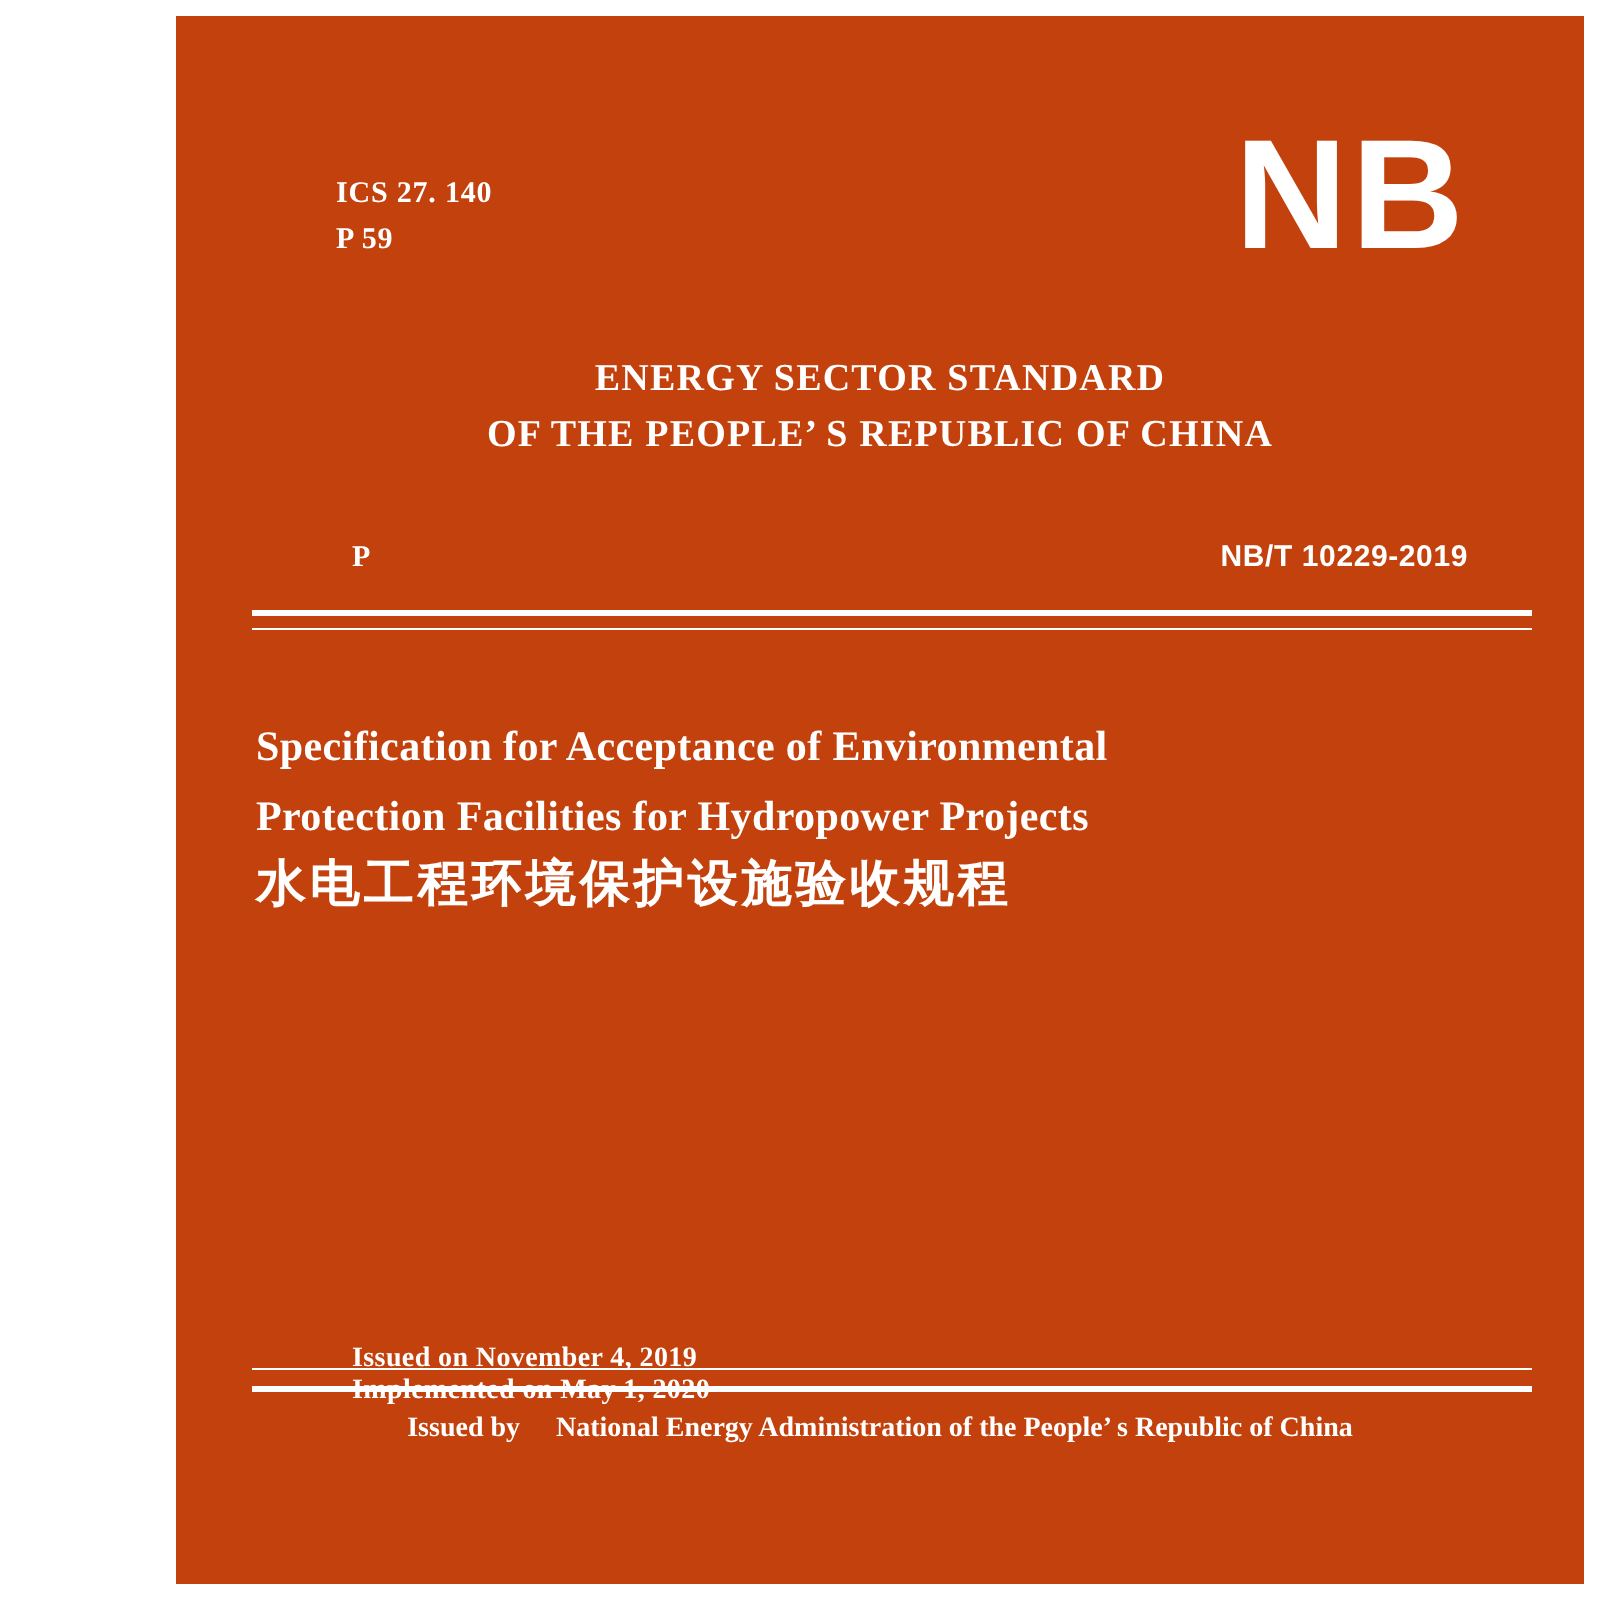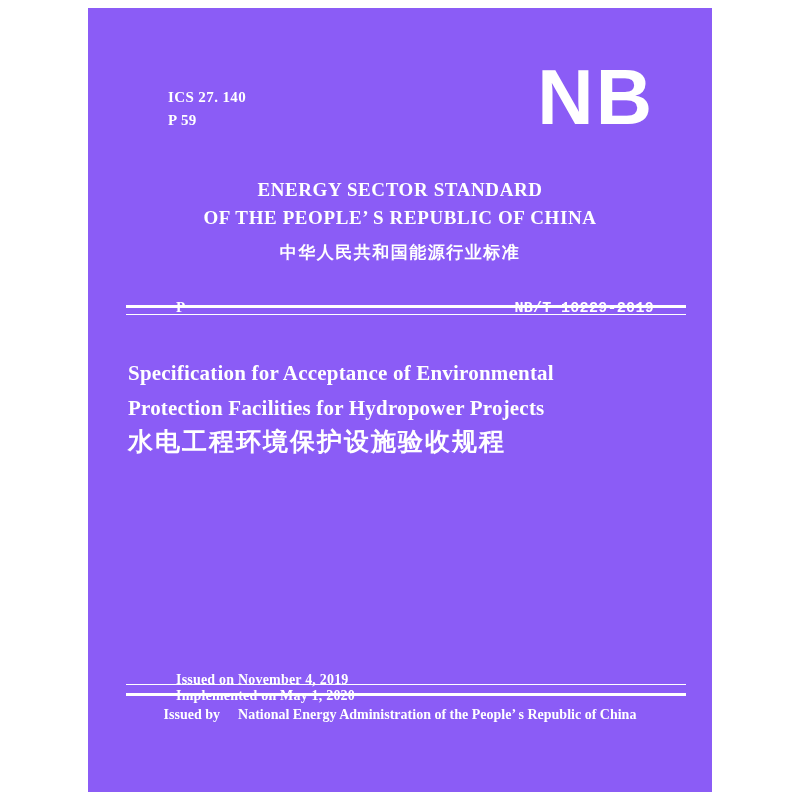--- a/index.html
+++ b/index.html
@@ -16,23 +16,23 @@
   .page {
     position: relative;
     width: 800px;
     height: 800px;
     background: #ffffff;
   }
   .cover {
     position: absolute;
     left: 88px;
     top: 8px;
-    width: 624px;
+    width: 704px;
     height: 784px;
-    background: #8b5cf6;
+    background: #c2410c;
     color: #ffffff;
     box-sizing: border-box;
   }
   
   .ics-block {
     position: absolute;
     left: 80px;
     top: 78px;
     line-height: 1.55;
   }
@@ -85,25 +85,24 @@
     display: flex;
     justify-content: space-between;
     align-items: baseline;
   }
   .code-left {
     font-family: "Liberation Serif", serif;
     font-weight: bold;
     font-size: 15px;
   }
   .code-right {
-    font-family: Liberation Mono, monospace;
+    font-family: Liberation Sans, sans-serif;
     font-weight: bold;
     font-size: 15px;
     letter-spacing: 0.3px;
-    margin-top: 30px;
   }
   
   .rule {
     position: absolute;
     background: #ffffff;
   }
   .rule-top-thick {
     left: 38px;
     right: 26px;
     top: 297px;
@@ -193,21 +192,20 @@
     <div class="ics-block">
       <div class="ics-line">ICS 27. 140</div>
       <div class="ics-line">P 59</div>
     </div>
 
     <div class="nb-logo">NB</div>
 
     <div class="std-titles">
       <div class="std-en-1">ENERGY SECTOR STANDARD</div>
       <div class="std-en-2">OF THE PEOPLE’ S REPUBLIC OF CHINA</div>
-      <div class="std-cn">中华人民共和国能源行业标准</div>
     </div>
 
     <div class="code-row">
       <div class="code-left">P</div>
       <div class="code-right">NB/T 10229-2019</div>
     </div>
 
     <div class="rule rule-top-thick"></div>
     <div class="rule rule-top-thin"></div>
 

